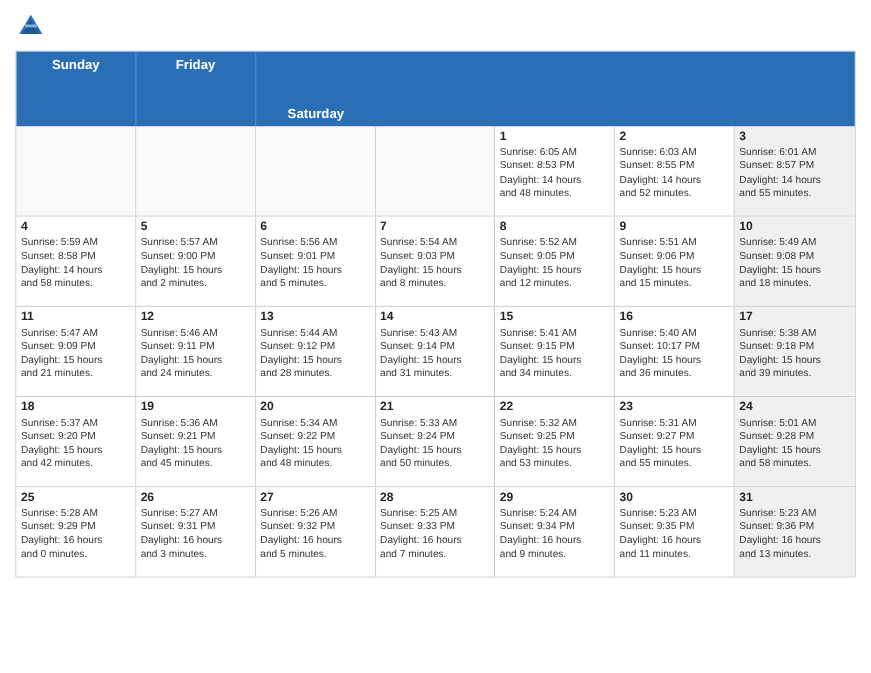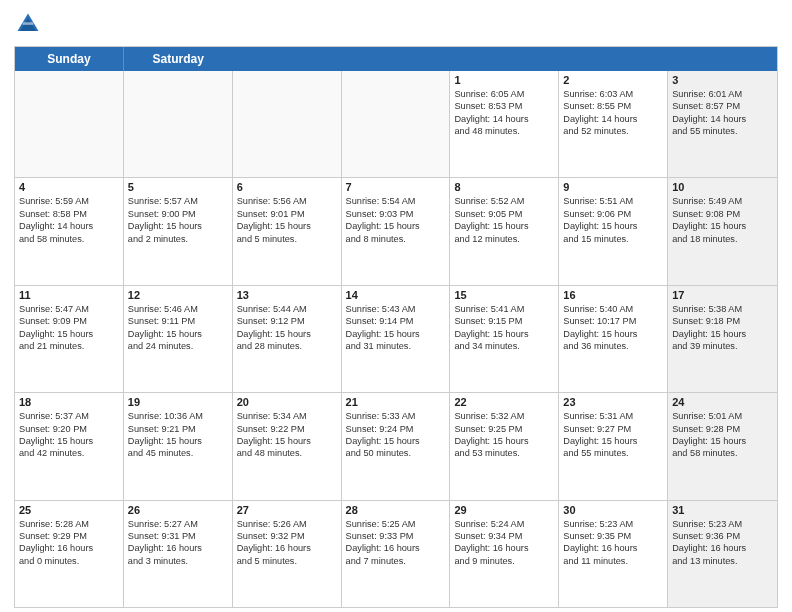--- a/index.html
+++ b/index.html
@@ -5,21 +5,21 @@
     * { box-sizing: border-box; margin: 0; padding: 0; }
     body {
       font-family: Arial, sans-serif;
       background: #fff;
       width: 792px;
       height: 612px;
       overflow: hidden;
     }
     .page {
       width: 792px;
-      height: 608px;
+      height: 525px;
       padding: 10px 14px 0 14px;
       display: flex;
       flex-direction: column;
     }
     .header {
       display: flex;
       justify-content: space-between;
       align-items: flex-start;
       margin-bottom: 8px;
     }
@@ -64,21 +64,21 @@
       background: #2a6eb5;
     }
     .cal-header-cell {
       color: #fff;
       font-size: 12px;
       font-weight: bold;
       text-align: center;
       padding: 5px 2px;
       border-right: 1px solid #5590cc;
     }
-    .cal-header-cell:last-child { border-right: none; }
+    .cal-header-cell:last-child { border-right: none; margin-top: 44px; }
     .cal-body {
       flex: 1;
       display: flex;
       flex-direction: column;
     }
     .cal-row {
       display: grid;
       grid-template-columns: repeat(7, 1fr);
       flex: 1;
       border-top: 1px solid #ccc;
@@ -125,20 +125,21 @@
     </div>
     <div class="title-block">
       <div class="month-title"></div>
       <div class="subtitle"></div>
     </div>
   </div>
 
   <div class="calendar">
     <div class="cal-header-row">
     <div class="cal-header-cell">Sunday</div>
+        <div class="cal-header-cell">Friday</div>
         <div class="cal-header-cell">Saturday</div>
       </div>
     <div class="cal-body">
     <div class="cal-row">
           <div class="cal-cell empty"></div>
           <div class="cal-cell empty"></div>
           <div class="cal-cell empty"></div>
           <div class="cal-cell empty"></div>
           <div class="cal-cell">
             <div class="day-num">1</div>
@@ -267,21 +268,21 @@
         <div class="cal-row">
           <div class="cal-cell">
             <div class="day-num">18</div>
             <div class="cell-line">Sunrise: 5:37 AM</div>
             <div class="cell-line">Sunset: 9:20 PM</div>
             <div class="cell-line">Daylight: 15 hours</div>
             <div class="cell-line">and 42 minutes.</div>
           </div>
           <div class="cal-cell">
             <div class="day-num">19</div>
-            <div class="cell-line">Sunrise: 10:36 AM</div>
+            <div class="cell-line">Sunrise: 5:36 AM</div>
             <div class="cell-line">Sunset: 9:21 PM</div>
             <div class="cell-line">Daylight: 15 hours</div>
             <div class="cell-line">and 45 minutes.</div>
           </div>
           <div class="cal-cell">
             <div class="day-num">20</div>
             <div class="cell-line">Sunrise: 5:34 AM</div>
             <div class="cell-line">Sunset: 9:22 PM</div>
             <div class="cell-line">Daylight: 15 hours</div>
             <div class="cell-line">and 48 minutes.</div>

